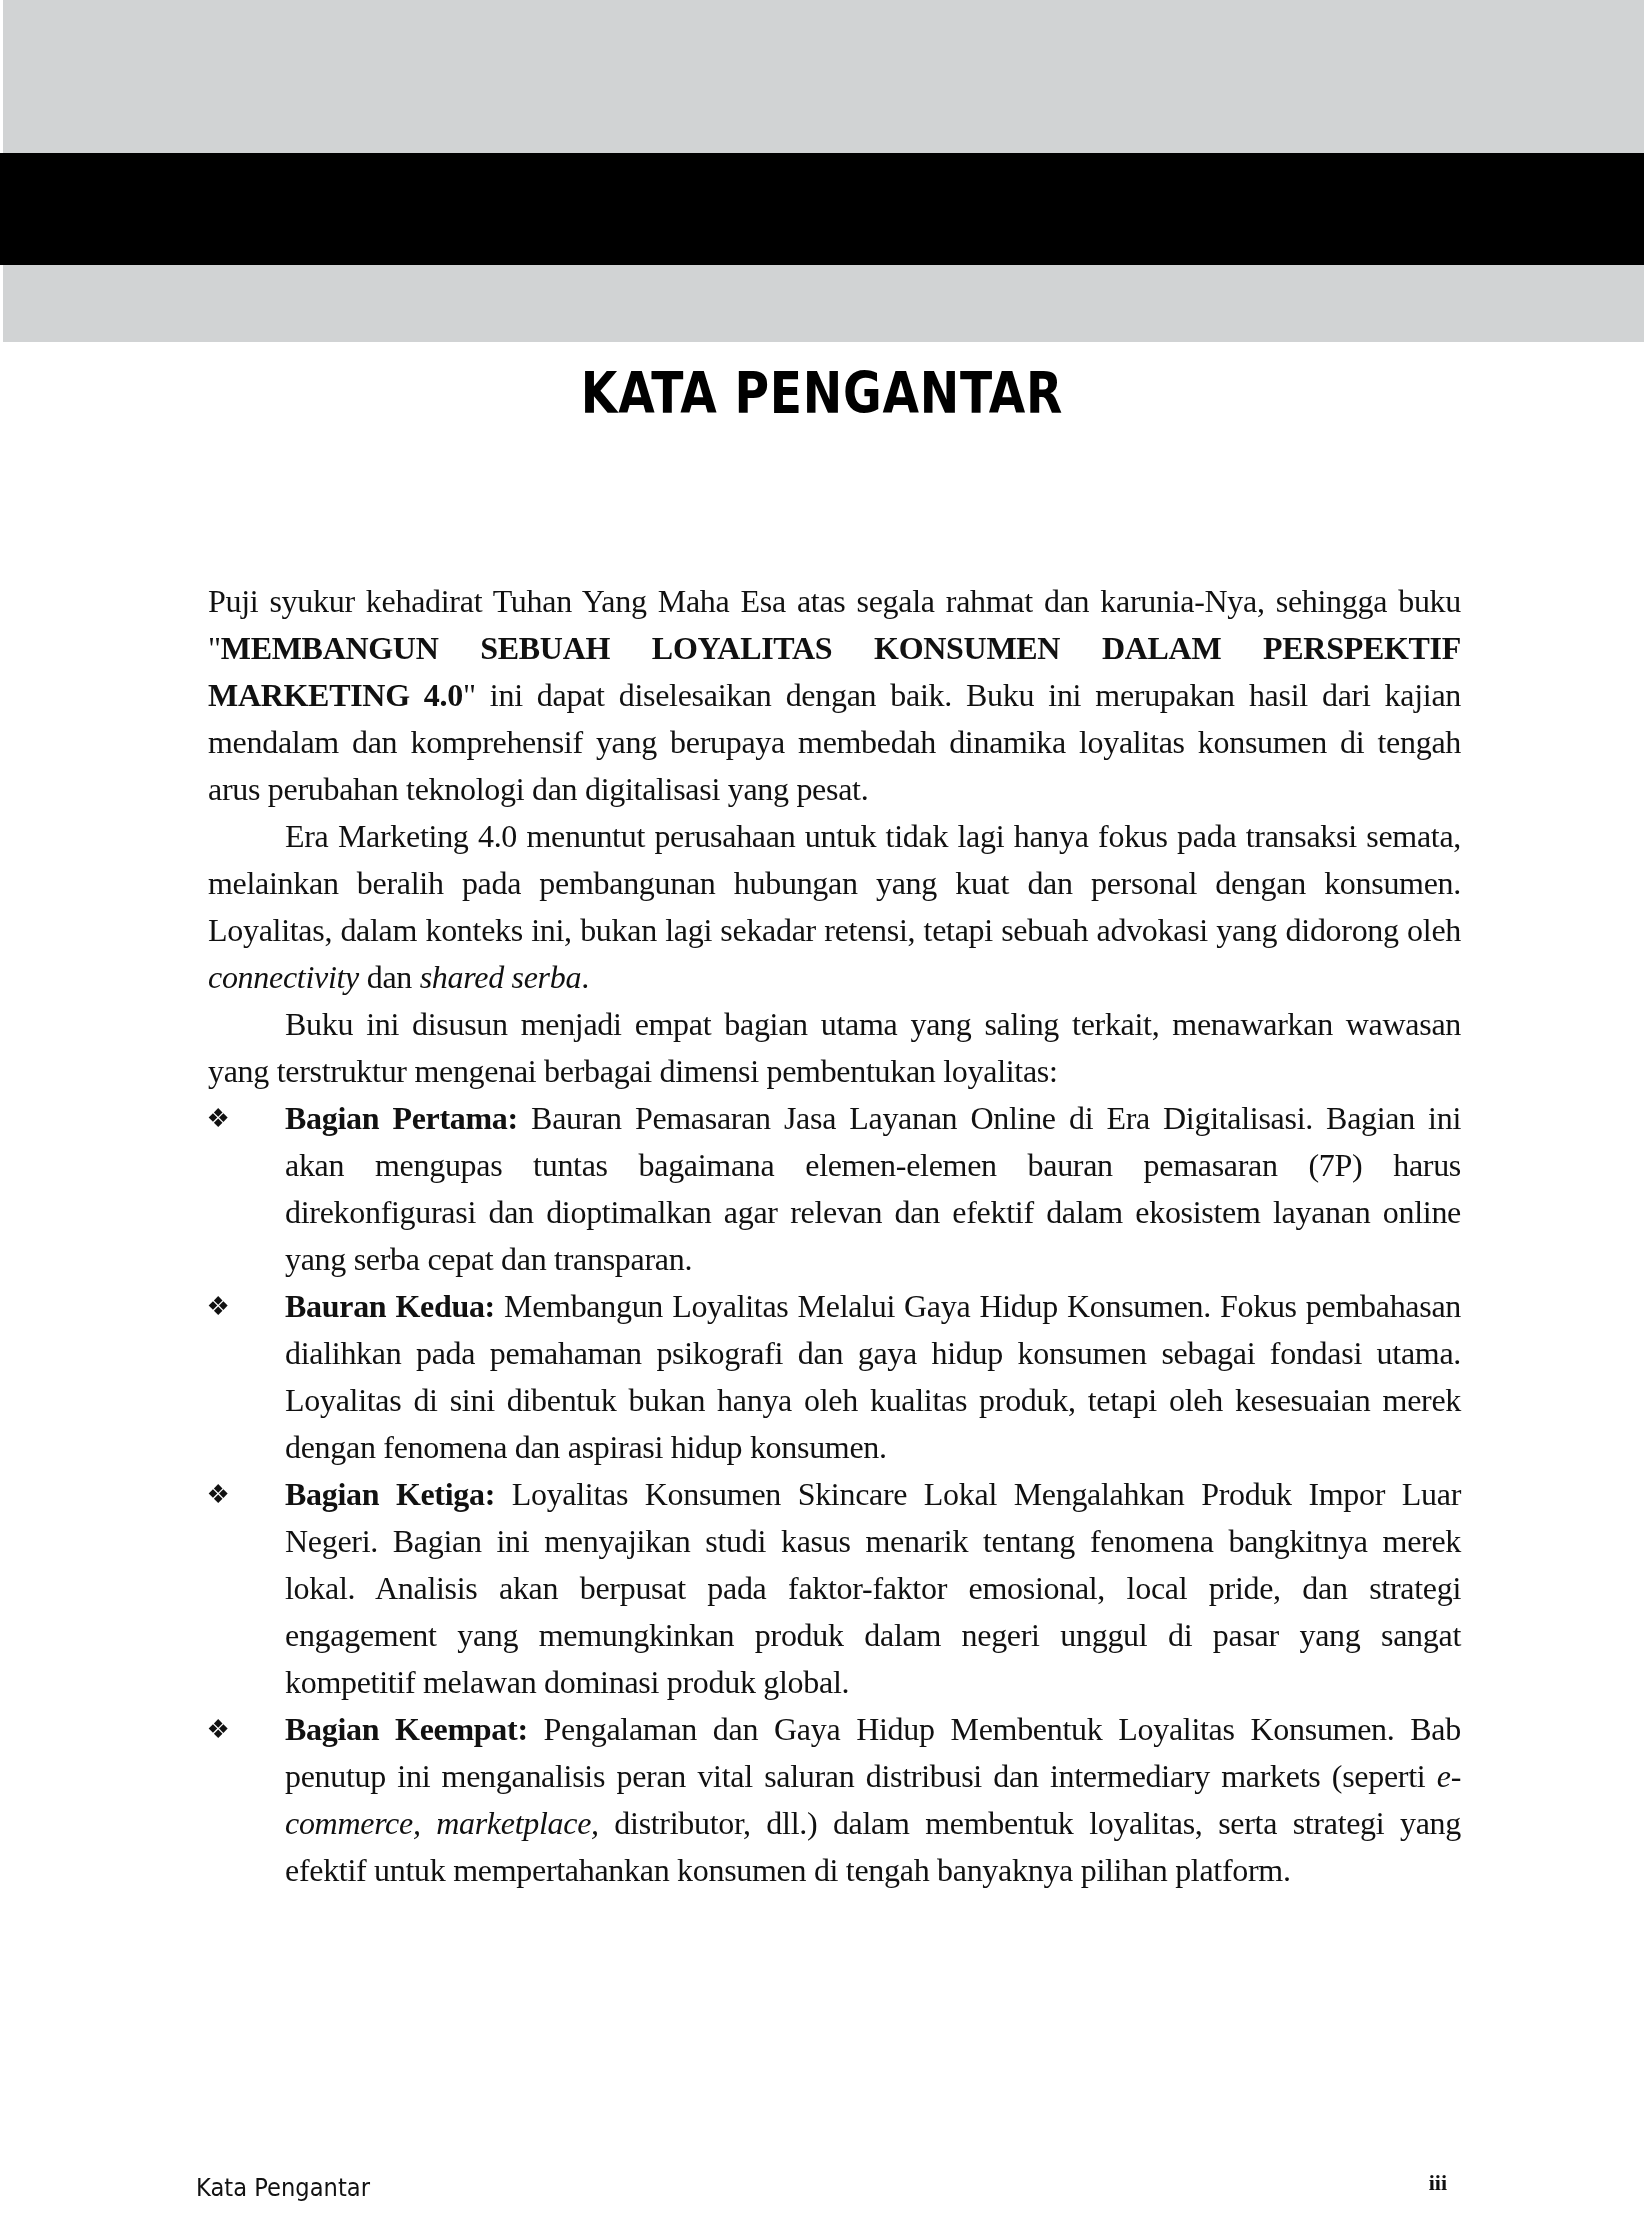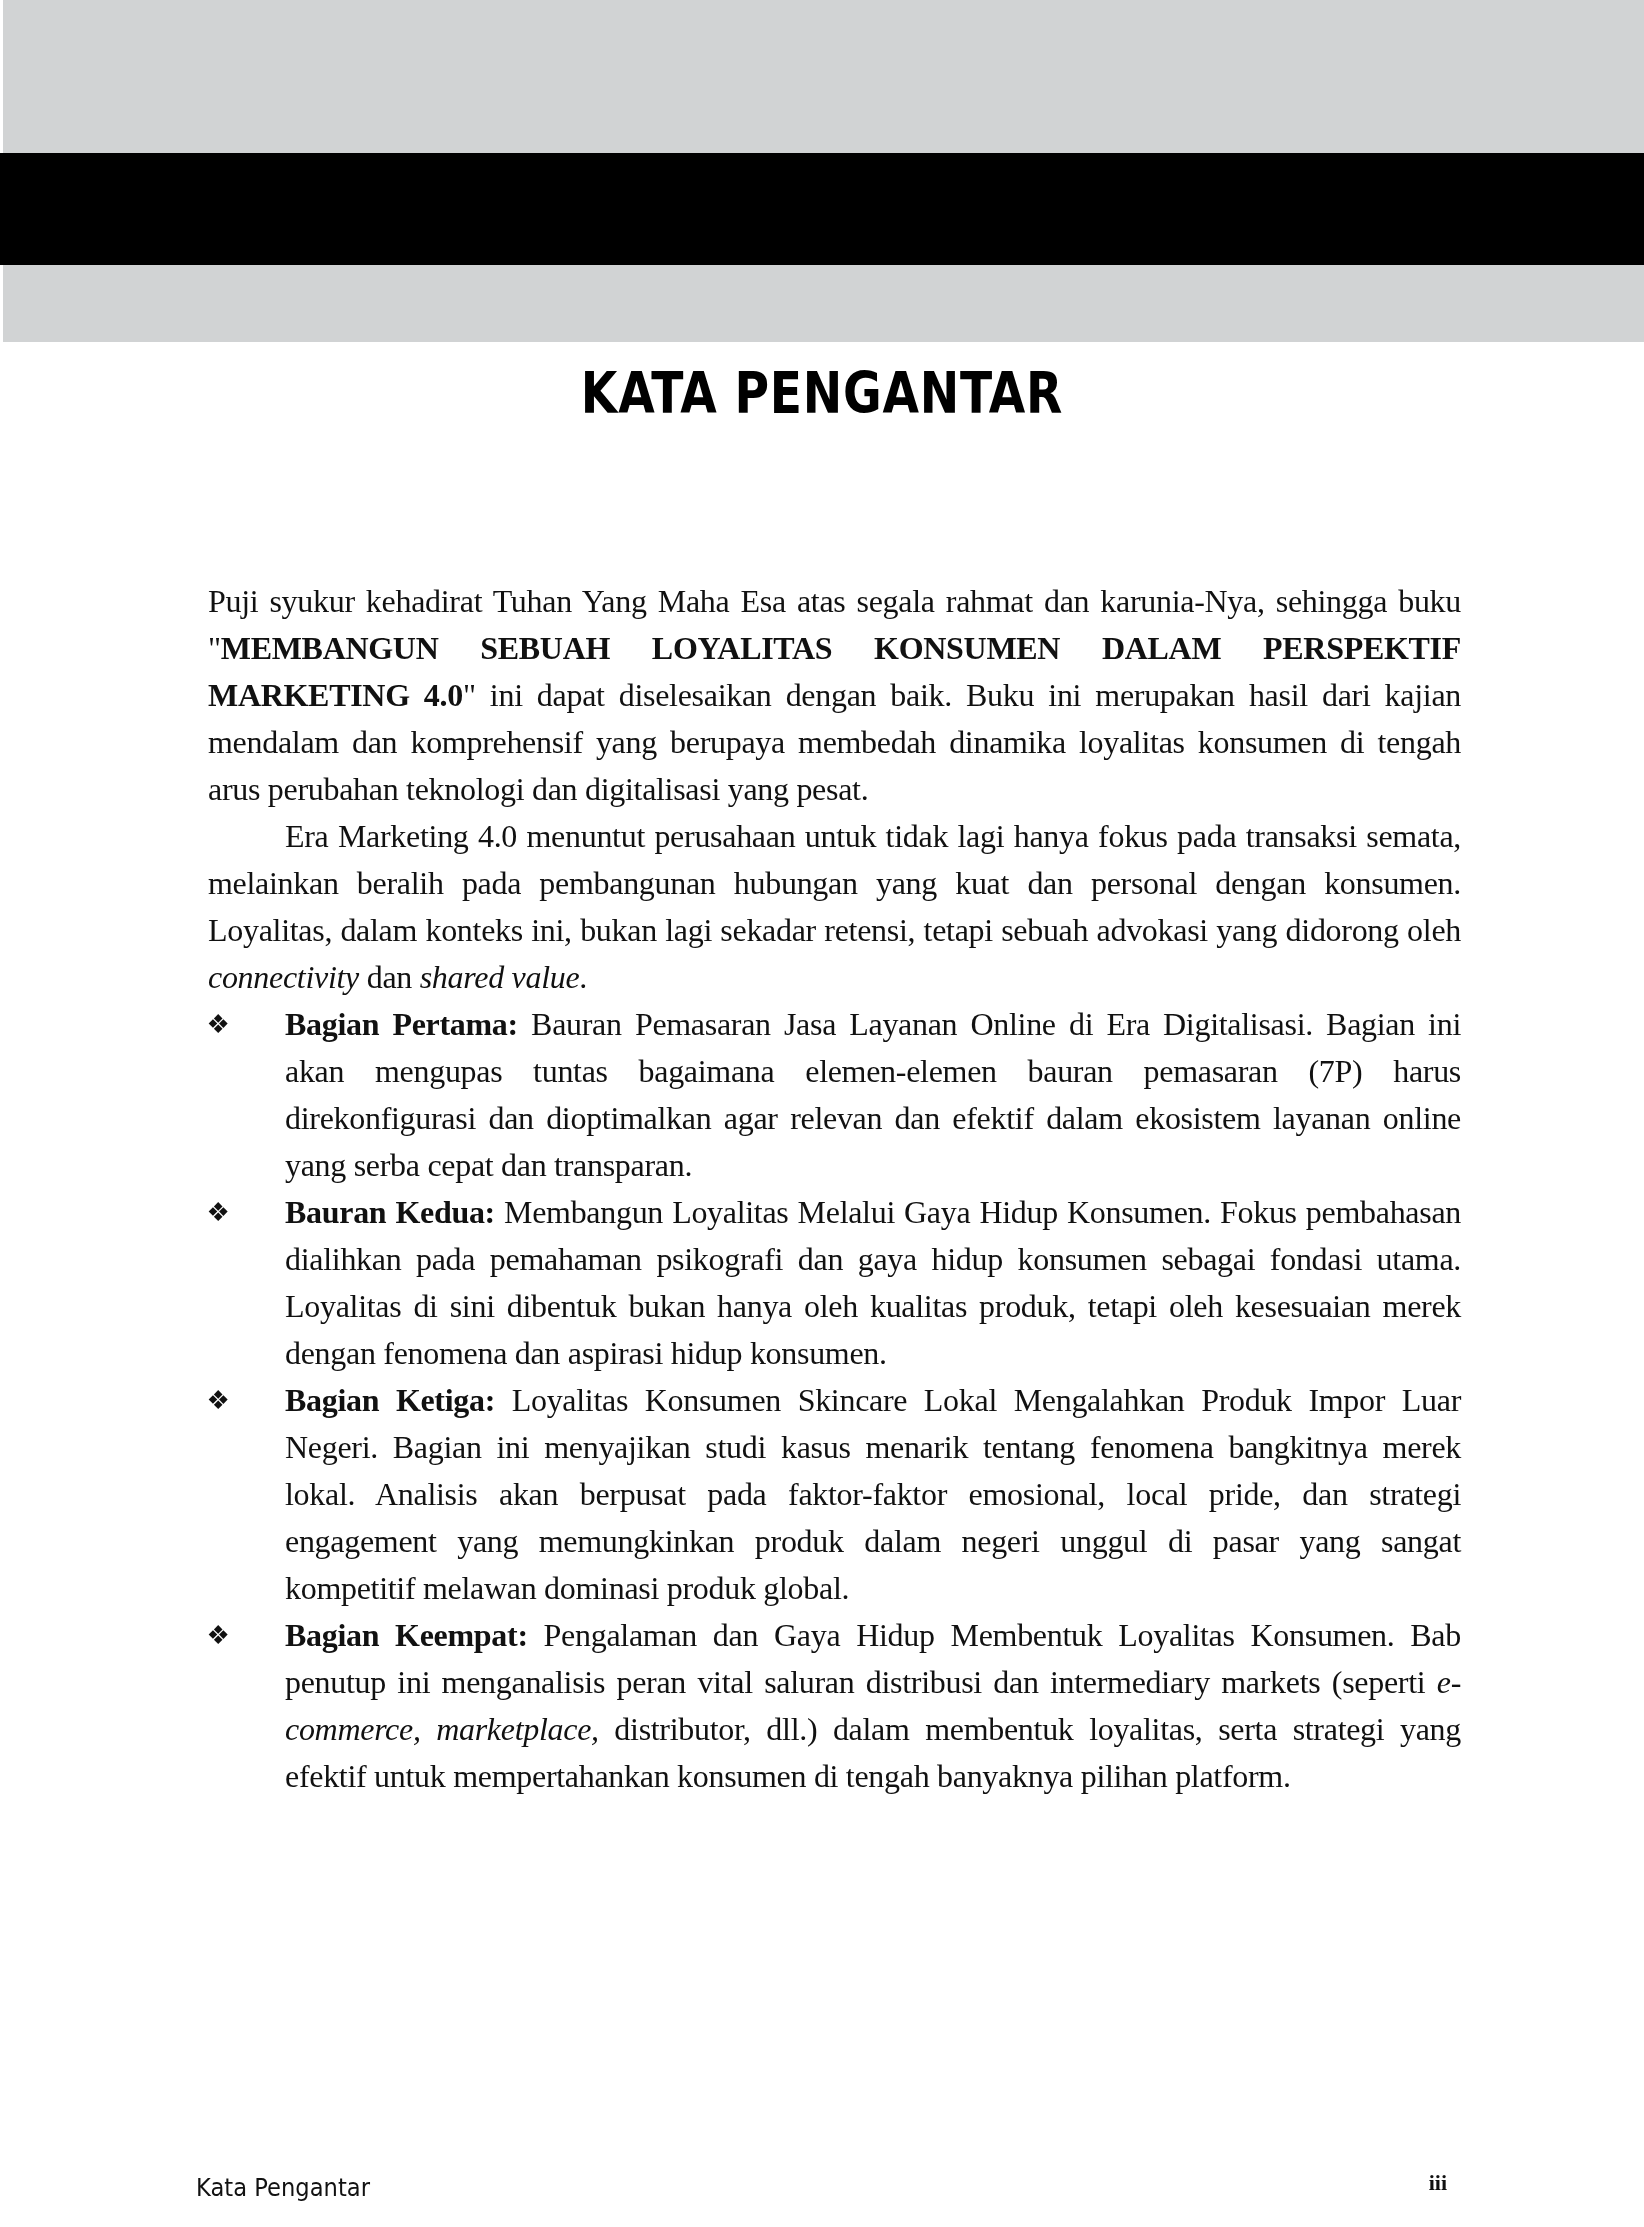--- a/index.html
+++ b/index.html
@@ -20,21 +20,22 @@
 </head>
 <body>
 
 <div class="band-top"></div>
 <div class="band-black"></div>
 
 <h1 class="title" style="margin:0;">KATA PENGANTAR</h1>
 
 <div class="body">
   <p><span>Puji syukur kehadirat Tuhan Yang Maha Esa atas segala rahmat dan karunia-Nya, sehingga buku "</span><b>MEMBANGUN SEBUAH LOYALITAS KONSUMEN DALAM PERSPEKTIF MARKETING 4.0</b><span>" ini dapat diselesaikan dengan baik. Buku ini merupakan hasil dari kajian mendalam dan komprehensif yang berupaya membedah dinamika loyalitas konsumen di tengah arus perubahan teknologi dan digitalisasi yang pesat.</span></p>
-  <p class="indent"><span>Era Marketing 4.0 menuntut perusahaan untuk tidak lagi hanya fokus pada transaksi semata, melainkan beralih pada pembangunan hubungan yang kuat dan personal dengan konsumen. Loyalitas, dalam konteks ini, bukan lagi sekadar retensi, tetapi sebuah advokasi yang didorong oleh </span><i>connectivity</i><span> dan </span><i>shared value</i><span>.</span></p>
+  <p class="indent"><span>Era Marketing 4.0 menuntut perusahaan untuk tidak lagi hanya fokus pada transaksi semata, melainkan beralih pada pembangunan hubungan yang kuat dan personal dengan konsumen. Loyalitas, dalam konteks ini, bukan lagi sekadar retensi, tetapi sebuah advokasi yang didorong oleh </span><i>connectivity</i><span> dan </span><i>shared serba</i><span>.</span></p>
+  <p class="indent">Buku ini disusun menjadi empat bagian utama yang saling terkait, menawarkan wawasan yang terstruktur mengenai berbagai dimensi pembentukan loyalitas:</p>
 
   <p class="bullet"><span class="glyph">❖</span><b>Bagian Pertama:</b><span> Bauran Pemasaran Jasa Layanan Online di Era Digitalisasi. Bagian ini akan mengupas tuntas bagaimana elemen-elemen bauran pemasaran (7P) harus direkonfigurasi dan dioptimalkan agar relevan dan efektif dalam ekosistem layanan online yang serba cepat dan transparan.</span></p>
   <p class="bullet"><span class="glyph">❖</span><b>Bauran Kedua:</b><span> Membangun Loyalitas Melalui Gaya Hidup Konsumen. Fokus pembahasan dialihkan pada pemahaman psikografi dan gaya hidup konsumen sebagai fondasi utama. Loyalitas di sini dibentuk bukan hanya oleh kualitas produk, tetapi oleh kesesuaian merek dengan fenomena dan aspirasi hidup konsumen.</span></p>
   <p class="bullet"><span class="glyph">❖</span><b>Bagian Ketiga:</b><span> Loyalitas Konsumen Skincare Lokal Mengalahkan Produk Impor Luar Negeri. Bagian ini menyajikan studi kasus menarik tentang fenomena bangkitnya merek lokal. Analisis akan berpusat pada faktor-faktor emosional, local pride, dan strategi engagement yang memungkinkan produk dalam negeri unggul di pasar yang sangat kompetitif melawan dominasi produk global.</span></p>
   <p class="bullet"><span class="glyph">❖</span><b>Bagian Keempat:</b><span> Pengalaman dan Gaya Hidup Membentuk Loyalitas Konsumen. Bab penutup ini menganalisis peran vital saluran distribusi dan intermediary markets (seperti </span><i>e-commerce, marketplace,</i><span> distributor, dll.) dalam membentuk loyalitas, serta strategi yang efektif untuk mempertahankan konsumen di tengah banyaknya pilihan platform.</span></p>
 </div>
 
 <div class="footer-left">Kata Pengantar</div>
 <div class="footer-right">iii</div>
 

